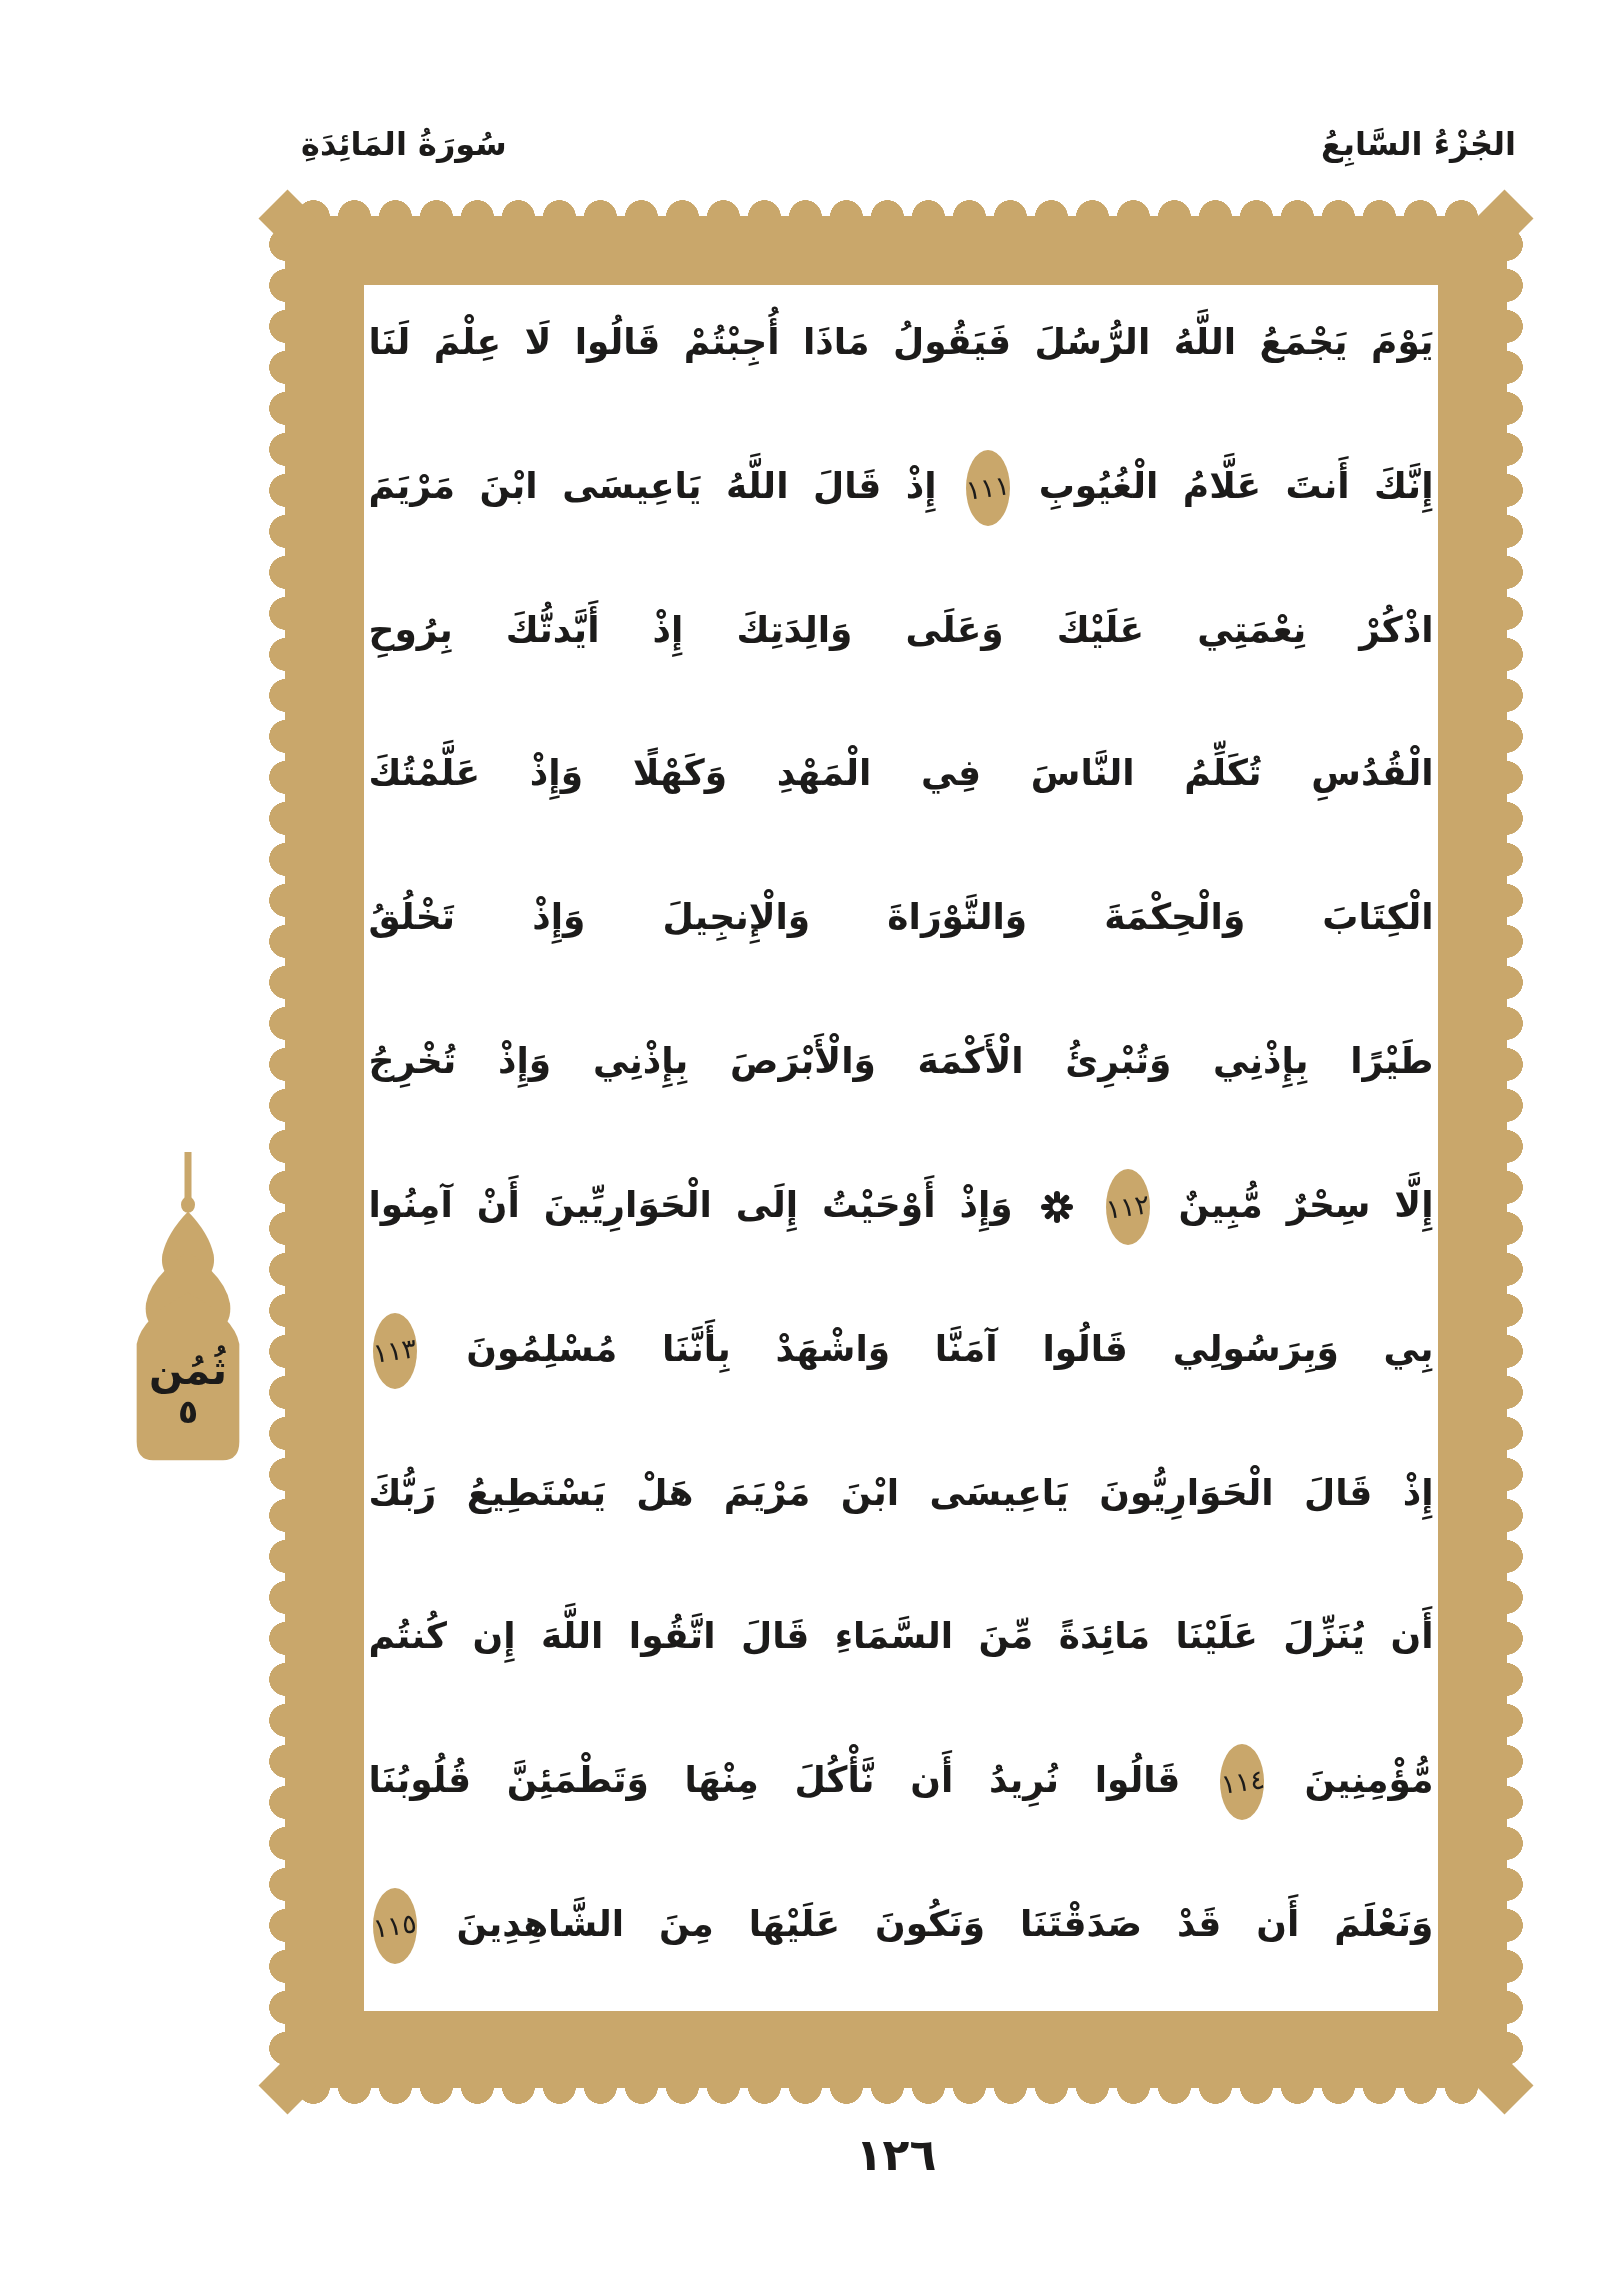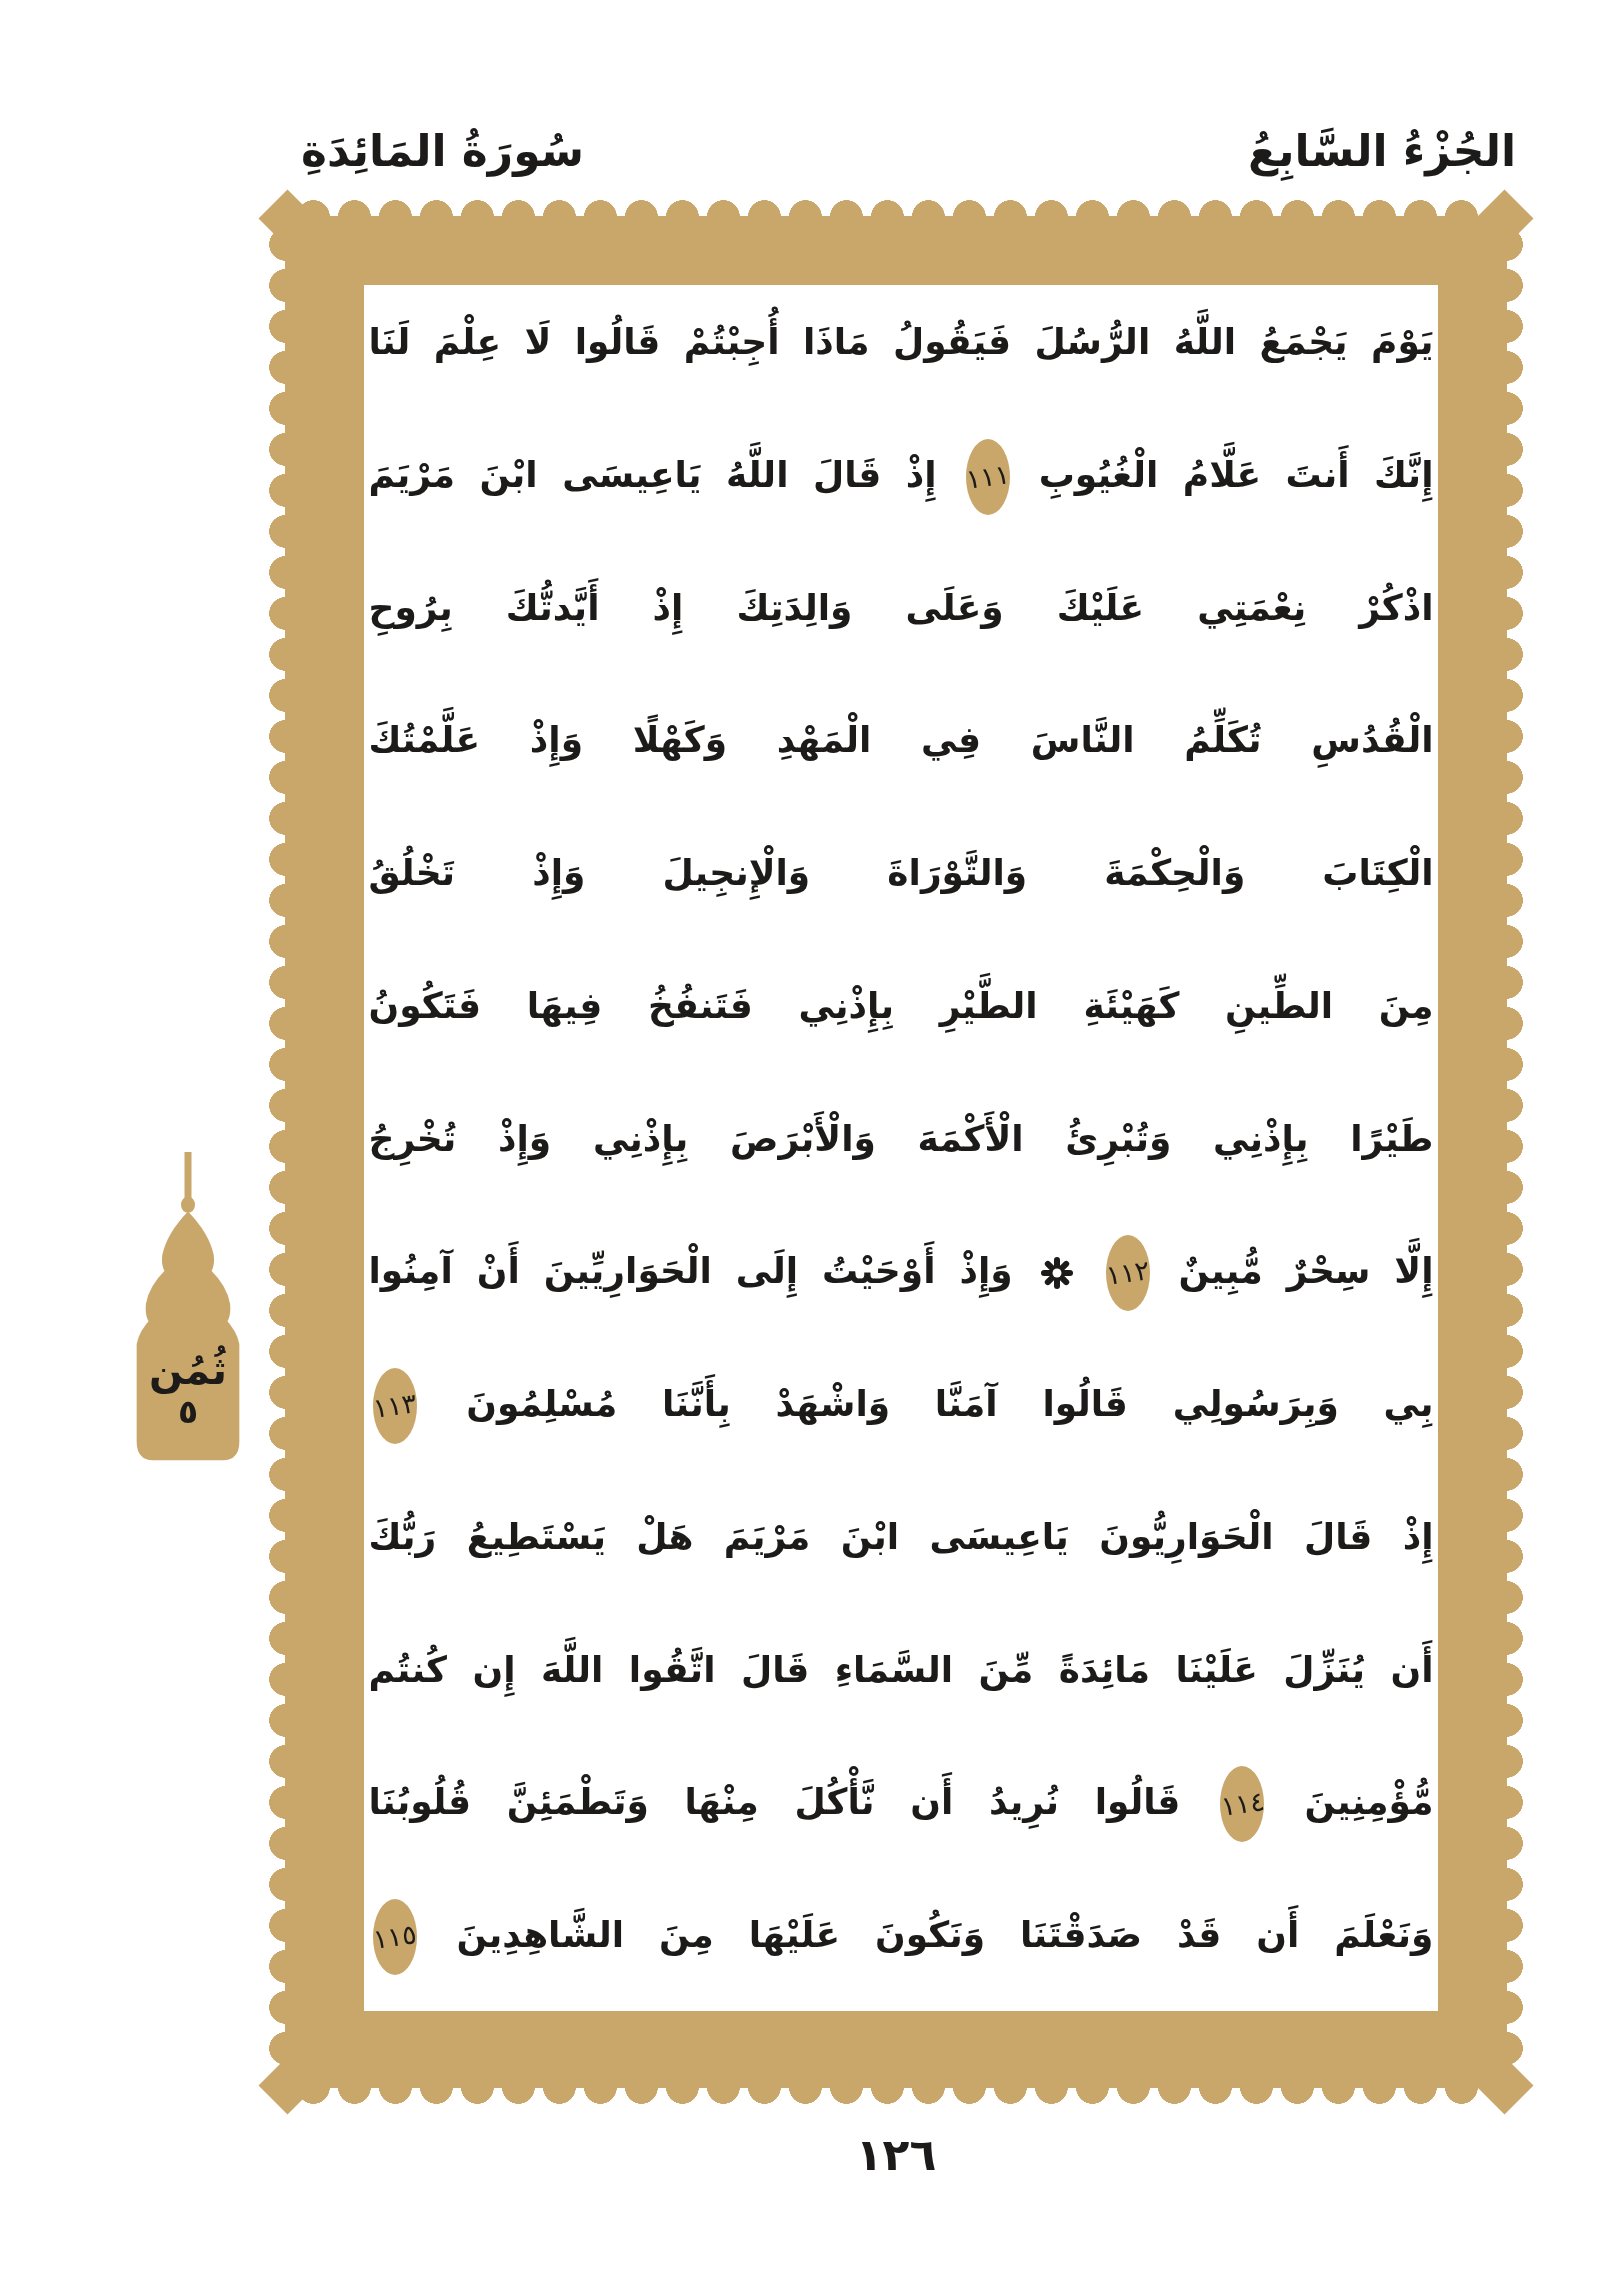--- a/index.html
+++ b/index.html
@@ -14,21 +14,21 @@
     background:var(--paper);
     font-family:"DejaVu Sans", sans-serif;
     color:var(--ink);
     overflow:hidden;
     direction:rtl;
   }
   
   .hdr{
     position:absolute;
     top:125px;
-    font-size:44px;
+    font-size:32px;
     font-weight:bold;
     color:var(--ink);
     white-space:nowrap;
   }
   .hdr-right{right:89px;}
   .hdr-left{left:301px;}
 
   
   .frame{
     position:absolute;
@@ -175,21 +175,20 @@
 
   <div class="content">
     <div class="lines">
         <div class="line"><span class="txt">يَوْمَ يَجْمَعُ اللَّهُ الرُّسُلَ فَيَقُولُ مَاذَا أُجِبْتُمْ قَالُوا لَا عِلْمَ لَنَا</span> </div>
         <div class="line"><span class="txt">إِنَّكَ أَنتَ عَلَّامُ الْغُيُوبِ</span> <span class="ayah">
             <span class="num">١١١</span>
           </span> <span class="txt">إِذْ قَالَ اللَّهُ يَاعِيسَى ابْنَ مَرْيَمَ</span> </div>
         <div class="line"><span class="txt">اذْكُرْ نِعْمَتِي عَلَيْكَ وَعَلَى وَالِدَتِكَ إِذْ أَيَّدتُّكَ بِرُوحِ</span> </div>
         <div class="line"><span class="txt">الْقُدُسِ تُكَلِّمُ النَّاسَ فِي الْمَهْدِ وَكَهْلًا وَإِذْ عَلَّمْتُكَ</span> </div>
         <div class="line"><span class="txt">الْكِتَابَ وَالْحِكْمَةَ وَالتَّوْرَاةَ وَالْإِنجِيلَ وَإِذْ تَخْلُقُ</span> </div>
-        <div class="line"><span class="txt">مِنَ الطِّينِ كَهَيْئَةِ الطَّيْرِ بِإِذْنِي فَتَنفُخُ فِيهَا فَتَكُونُ</span> </div>
         <div class="line"><span class="txt">طَيْرًا بِإِذْنِي وَتُبْرِئُ الْأَكْمَهَ وَالْأَبْرَصَ بِإِذْنِي وَإِذْ تُخْرِجُ</span> </div>
         <div class="line"><span class="txt">إِلَّا سِحْرٌ مُّبِينٌ</span> <span class="ayah">
             <span class="num">١١٢</span>
           </span> <span class="hizb"><i class="bar" style="transform: translate(-50%, -50%) rotate(0deg);"></i><i class="bar" style="transform: translate(-50%, -50%) rotate(45deg);"></i><i class="bar" style="transform: translate(-50%, -50%) rotate(90deg);"></i><i class="bar" style="transform: translate(-50%, -50%) rotate(135deg);"></i><i class="ctr"></i></span> <span class="txt">وَإِذْ أَوْحَيْتُ إِلَى الْحَوَارِيِّينَ أَنْ آمِنُوا</span> </div>
         <div class="line"><span class="txt">بِي وَبِرَسُولِي قَالُوا آمَنَّا وَاشْهَدْ بِأَنَّنَا مُسْلِمُونَ</span> <span class="ayah">
             <span class="num">١١٣</span>
           </span> </div>
         <div class="line"><span class="txt">إِذْ قَالَ الْحَوَارِيُّونَ يَاعِيسَى ابْنَ مَرْيَمَ هَلْ يَسْتَطِيعُ رَبُّكَ</span> </div>
         <div class="line"><span class="txt">أَن يُنَزِّلَ عَلَيْنَا مَائِدَةً مِّنَ السَّمَاءِ قَالَ اتَّقُوا اللَّهَ إِن كُنتُم</span> </div>
         <div class="line"><span class="txt">مُّؤْمِنِينَ</span> <span class="ayah">

